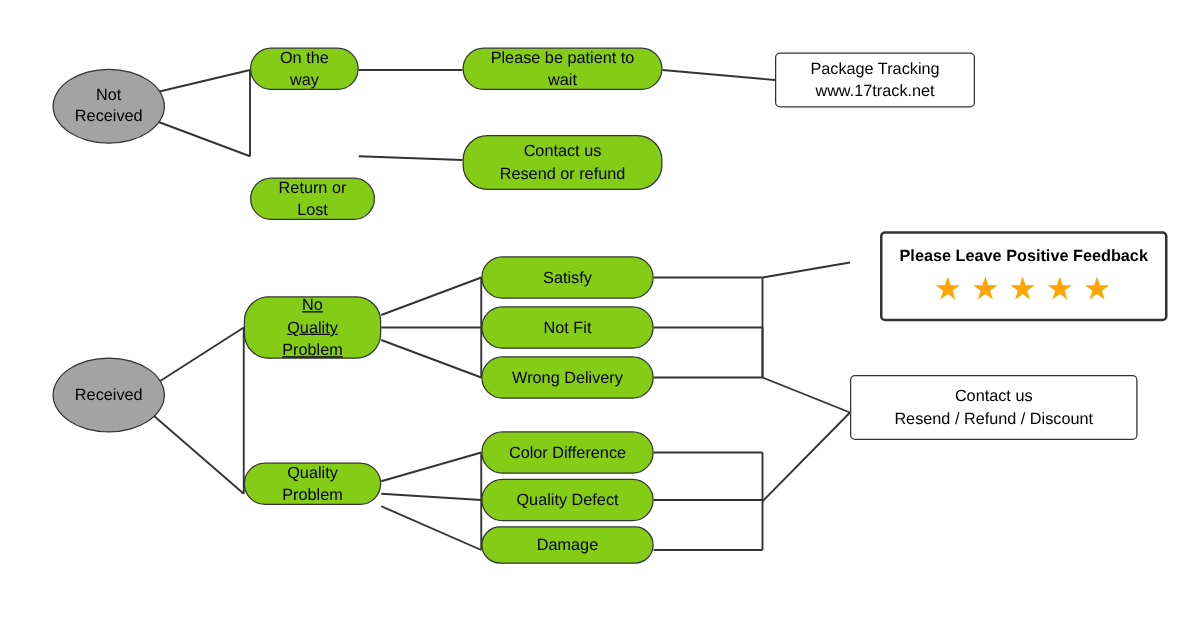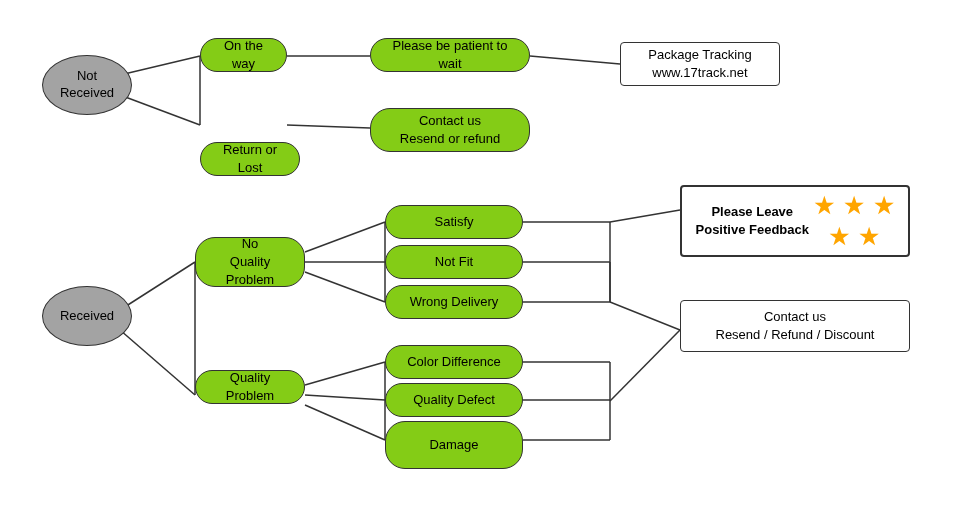--- a/index.html
+++ b/index.html
@@ -63,30 +63,31 @@
       font-size: 13px;
       line-height: 1.4;
       padding: 20px 10px;
     }
 
     
     .feedback-box {
       border: 2.5px solid #333;
       border-radius: 4px;
       display: flex;
-      flex-direction: row;
+      flex-direction: column;
       align-items: center;
       justify-content: center;
       text-align: center;
       position: absolute;
       background: #fff;
       font-size: 13px;
       font-weight: bold;
       line-height: 1.4;
       padding: 6px 10px;
+      margin-left: 24px;
     }
 
     .stars {
       color: #FFA500;
       font-size: 22px;
       letter-spacing: 2px;
       margin-top: 2px;
     }
 
     svg.lines {
@@ -185,21 +186,21 @@
 
   <div class="rect-node" style="left:370px; top:108px; width:160px; height:44px;">
     <span style="white-space:pre-line; text-align:center;">Contact us<br>Resend or refund</span>
   </div>
 
   <div class="ellipse" style="left:42px; top:286px; width:90px; height:60px;">
     <span>Received</span>
   </div>
 
   <div class="rect-node" style="left:195px; top:237px; width:110px; height:50px;">
-    <span style="white-space:pre-line; text-align:center;">No<br>Quality Problem</span>
+    <span style="white-space:pre-line; text-align:center;text-decoration:underline;">No<br>Quality Problem</span>
   </div>
 
   <div class="rect-node" style="left:195px; top:370px; width:110px; height:34px;">
     <span>Quality Problem</span>
   </div>
 
   <div class="rect-node" style="left:385px; top:205px; width:138px; height:34px;">
     <span>Satisfy</span>
   </div>
 
@@ -212,21 +213,21 @@
   </div>
 
   <div class="rect-node" style="left:385px; top:285px; width:138px; height:34px;">
     <span>Wrong Delivery</span>
   </div>
 
   <div class="rect-node" style="left:385px; top:383px; width:138px; height:34px;">
     <span>Quality Defect</span>
   </div>
 
-  <div class="rect-node" style="left:385px; top:421px; width:138px; height:48px;">
+  <div class="rect-node" style="left:385px; top:421px; width:138px; height:30px;">
     <span>Damage</span>
   </div>
 
   <div class="feedback-box" style="left:680px; top:185px; width:230px; height:72px;">
     <span style="font-weight:bold; font-size:13px;">Please Leave Positive Feedback</span>
     <div class="stars">★ ★ ★ ★ ★</div>
   </div>
 
   <div class="sharp-rect" style="left:680px; top:300px; width:230px; height:52px;">
     <span style="white-space:pre-line; text-align:center;">Contact us<br>Resend / Refund / Discount</span>

